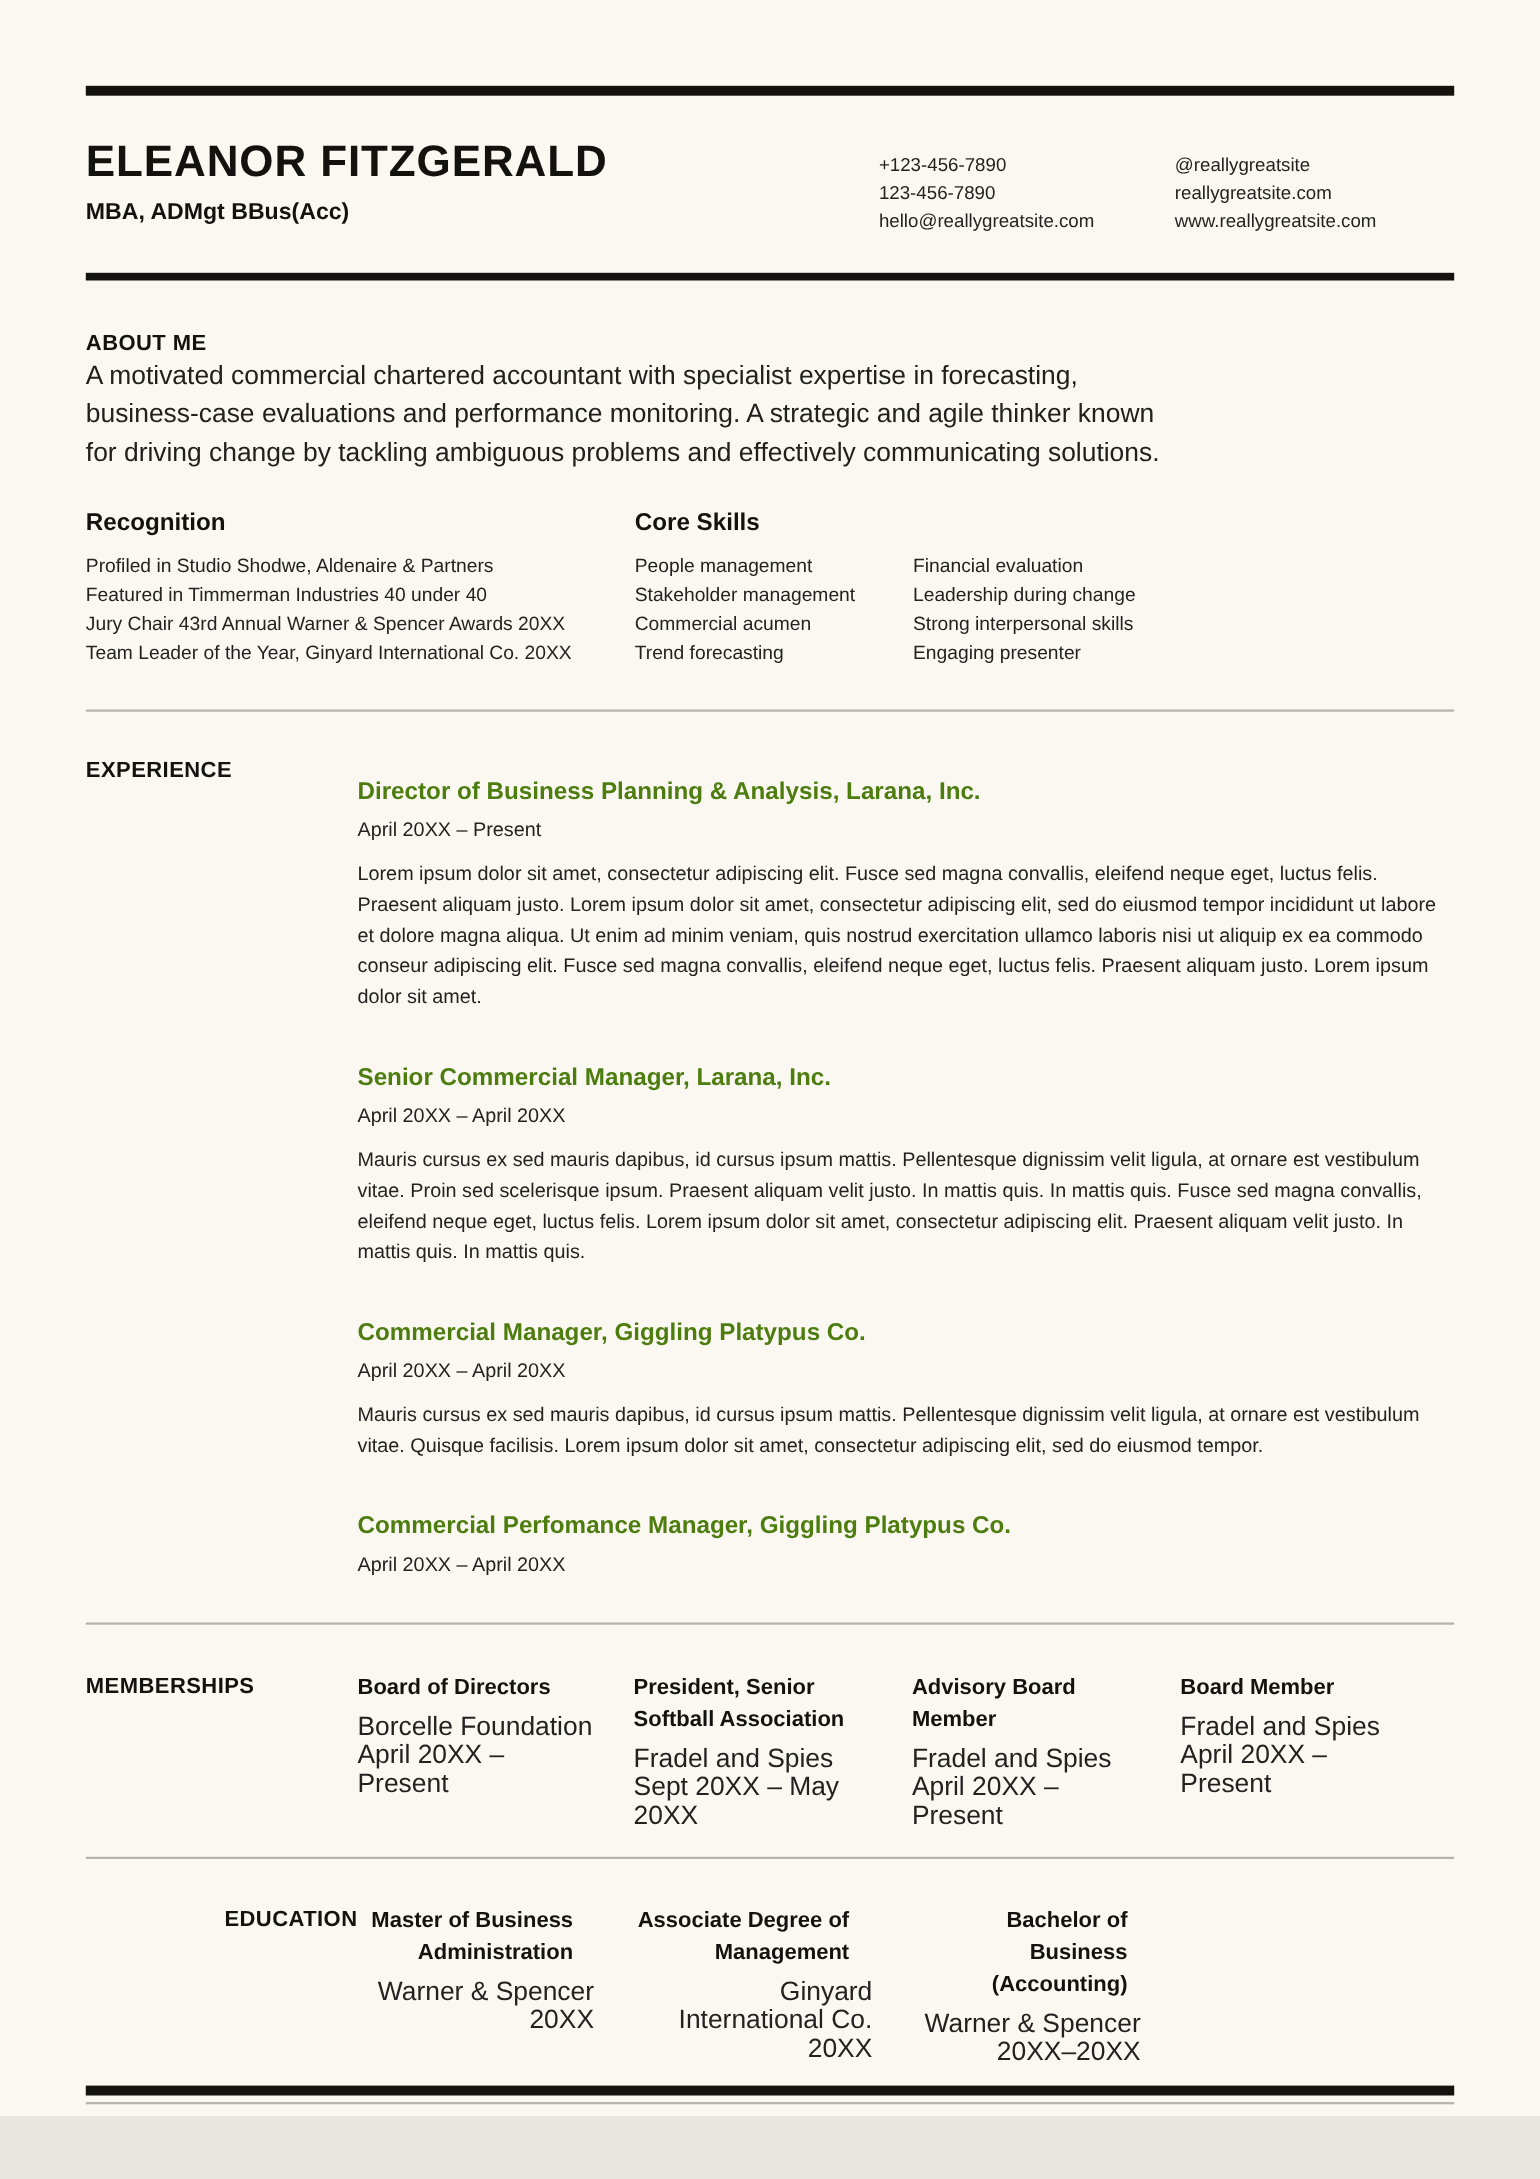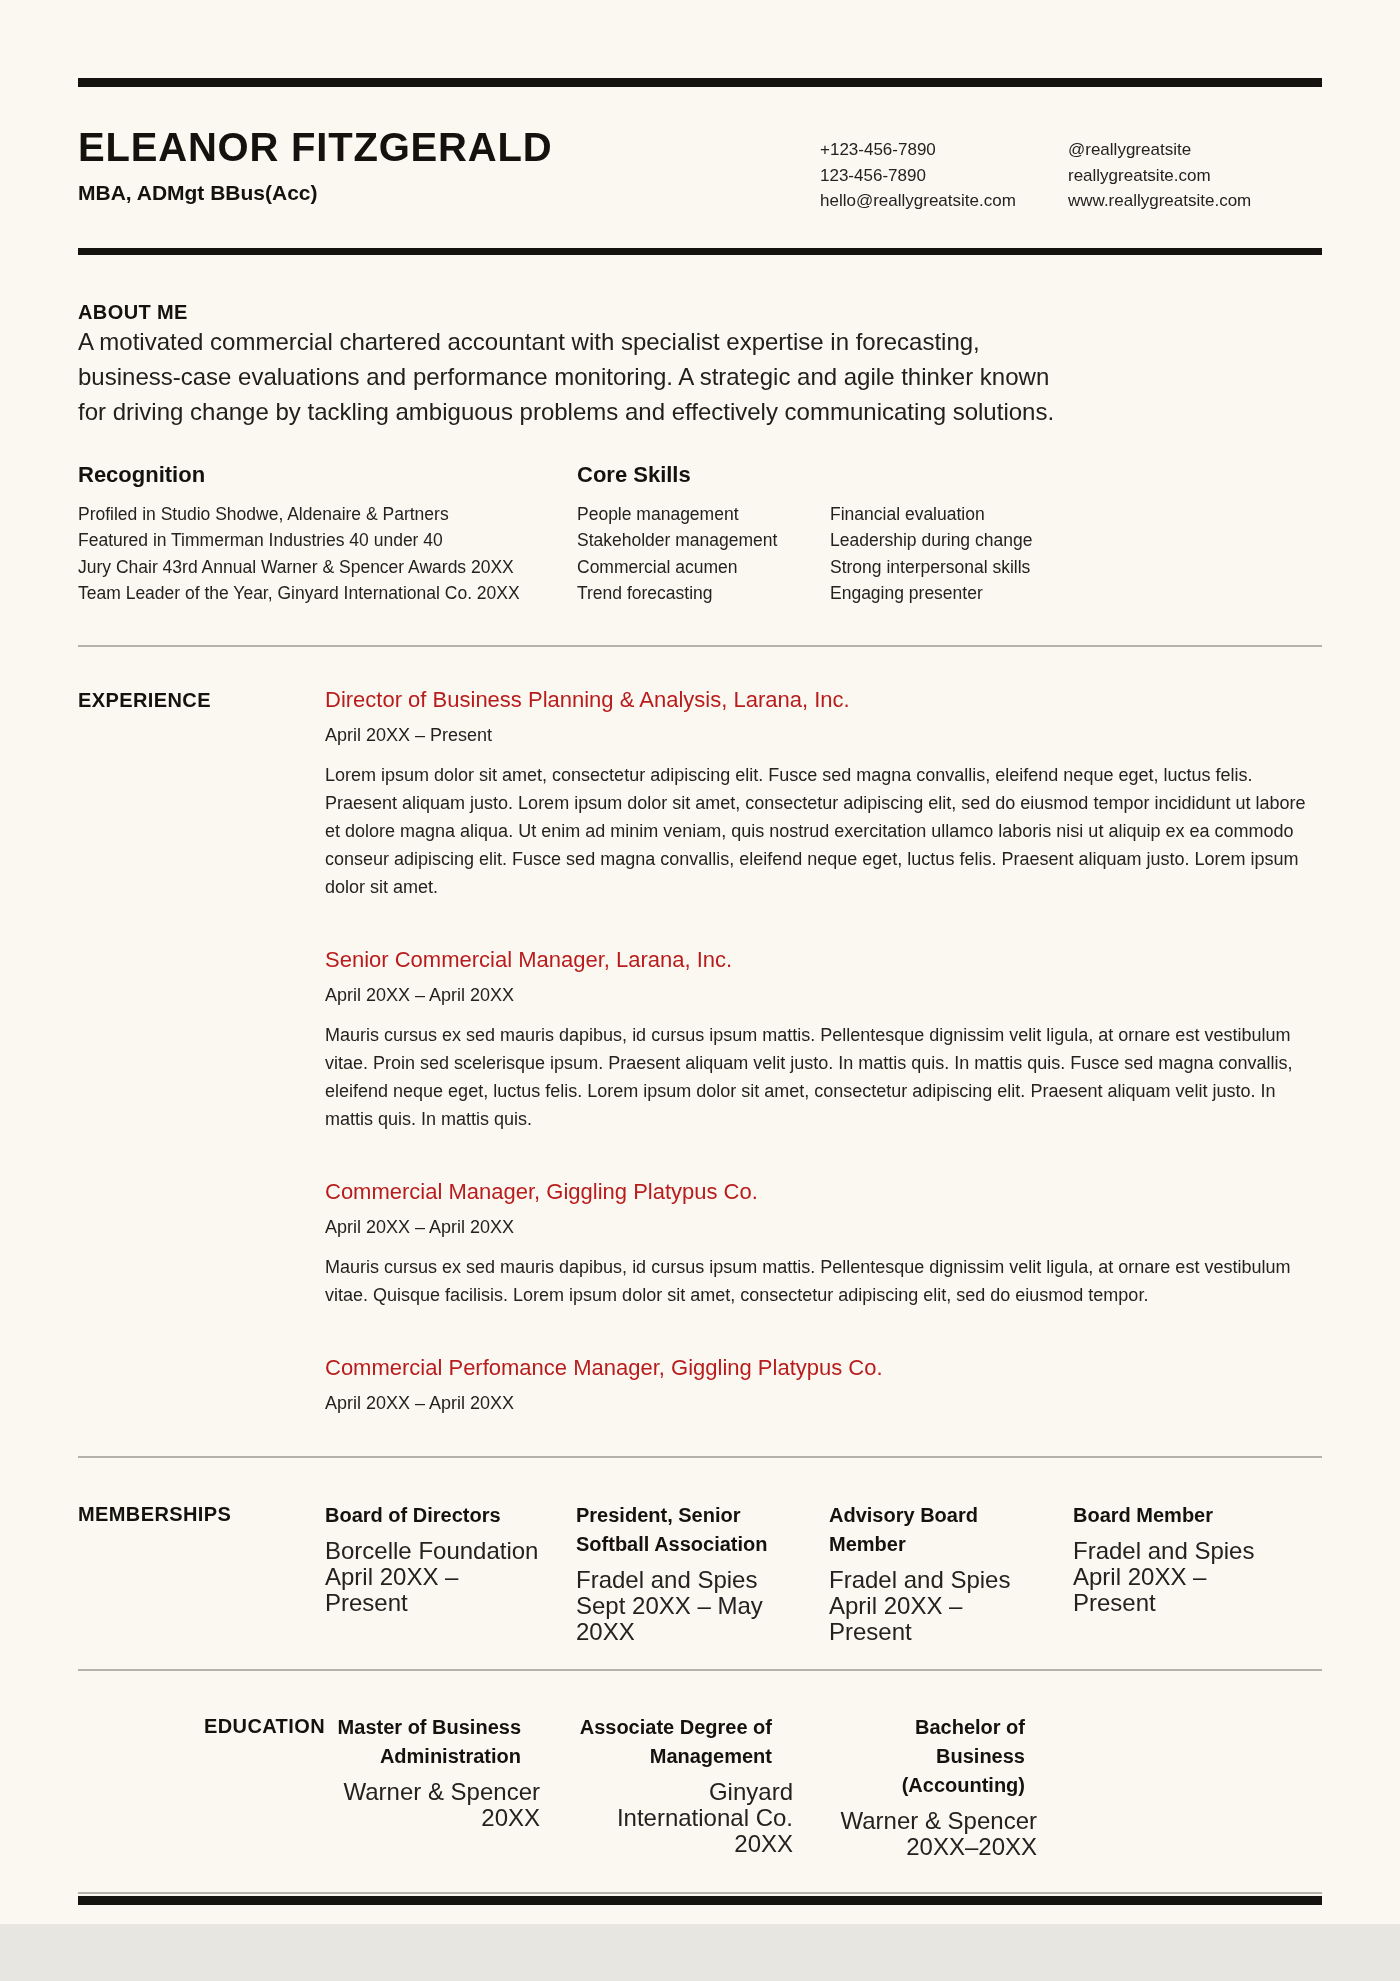--- a/index.html
+++ b/index.html
@@ -21,21 +21,21 @@
   .bar-bottom { position: absolute; left: 78px; right: 78px; top: 1896px; height: 9px; }
 
   
   .header-row { display: flex; justify-content: space-between; align-items: flex-start; margin-top: 40px; }
   .name {
     font-size: 40px; font-weight: 800; letter-spacing: 0.8px; line-height: 1;
     color: #14120f;
   }
   .credentials { font-size: 21px; font-weight: 700; margin-top: 14px; color: #14120f; }
   .contact-cols { display: flex; padding-top: 10px; }
-  .contact-col { font-size: 17px; line-height: 25.5px; color: #242220; }
+  .contact-col { font-size: 17px; line-height: 25.5px; color: #242220; margin-left: 21px; }
   .contact-col.c1 { width: 248px; }
   .contact-col.c2 { width: 254px; }
 
   
   .section { display: flex; }
   .section-label {
     width: 247px; flex-shrink: 0;
     font-size: 20px; font-weight: 700; letter-spacing: 0.4px; color: #14120f;
     padding-top: 2px;
   }
@@ -54,21 +54,21 @@
 
   .divider { height: 2px; background: #b5b2ab; }
   .divider-1 { margin-top: 38px; }
   .divider-2 { margin-top: 42px; }
   .divider-3 { margin-top: 24px; }
   .divider-4 { margin-top: 32px; }
 
   .experience-section { margin-top: 40px; }
   .job { margin-bottom: 46px; }
   .job:last-child { margin-bottom: 0; }
-  .job-title { font-size: 22px; font-weight: 400; color: #b91c1c; }
+  .job-title { font-size: 22px; font-weight: 700; color: #4d7c0f; margin-top: 19px; }
   .job-dates { font-size: 18px; margin-top: 12px; color: #242220; }
   .job-desc { font-size: 18px; line-height: 28px; margin-top: 15px; max-width: 998px; color: #242220; }
 
   .grid-4 { display: grid; grid-template-columns: 251px 253px 244px 1fr; }
   .grid-cell { padding-right: 36px; }
   .cell-heading { font-size: 20px; font-weight: 700; line-height: 29px; color: #14120f; max-width: 196px; }
   .cell-lines { margin-top: 8px; }
   .cell-lines div { font-size: 24px; line-height: 26px; color: #242220; }
 
   .memberships-section { margin-top: 43px; }

